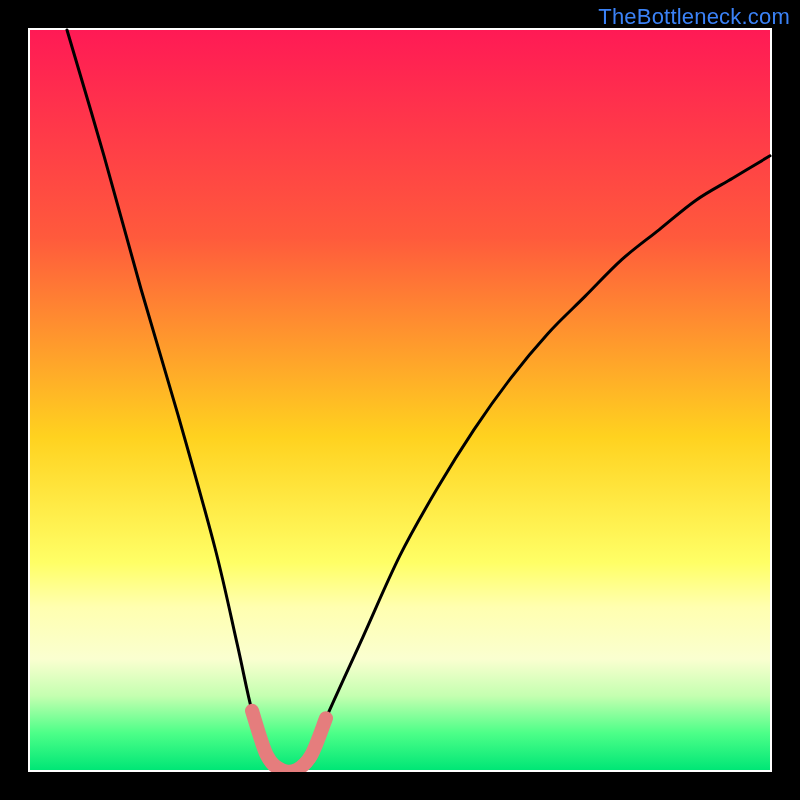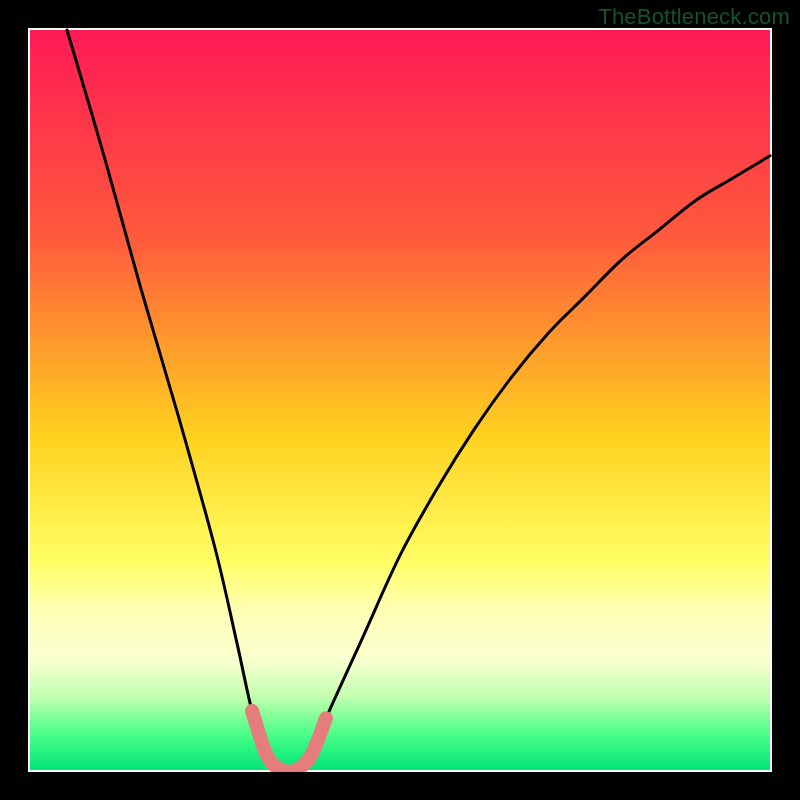--- a/index.html
+++ b/index.html
@@ -1,17 +1,17 @@
 <!DOCTYPE html>
 <html><head>
 <meta charset="utf-8">
 <style>
   html,body{margin:0;padding:0;width:800px;height:800px;overflow:hidden;background:#fff;font-family:Arial,Helvetica,sans-serif}
   .frame{position:absolute;top:0;left:0;width:800px;height:800px}
-  .watermark{position:absolute;top:4px;right:10px;font-size:22px;color:#14532d;font-weight:400;letter-spacing:.2px}
+  .watermark{position:absolute;top:4px;right:10px;font-size:22px;color:#3b82f6;font-weight:400;letter-spacing:.2px}
   svg{display:block}
 </style>
 </head>
 <body>
 
 <div class="frame">
   <svg width="800" height="800" viewBox="0 0 800 800">
     <defs>
       <linearGradient id="bg" x1="0" y1="0" x2="0" y2="1">
         <stop offset="0%" stop-color="#ff1a55"></stop>

